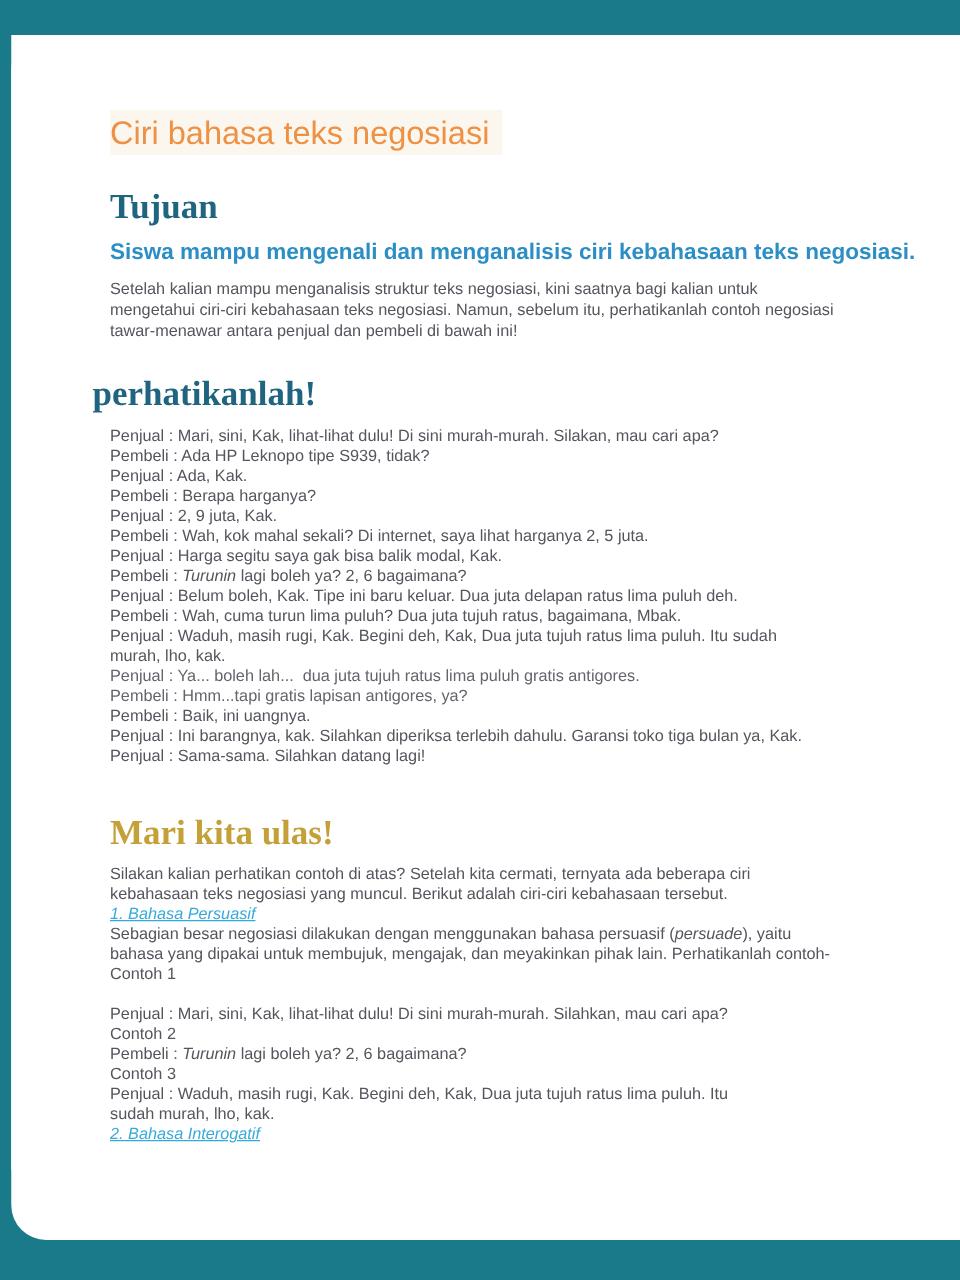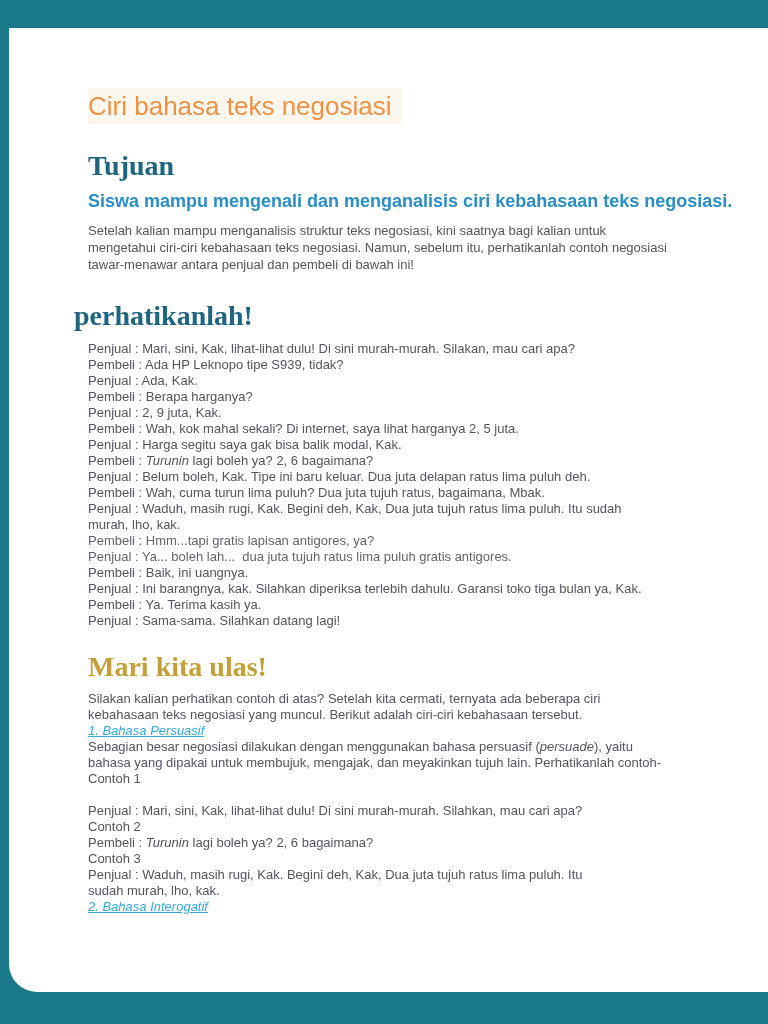--- a/index.html
+++ b/index.html
@@ -75,36 +75,35 @@
       <div class="tline"><span>Penjual : Ada, Kak.</span></div>
       <div class="tline"><span>Pembeli : Berapa harganya?</span></div>
       <div class="tline"><span>Penjual : 2, 9 juta, Kak.</span></div>
       <div class="tline"><span>Pembeli : Wah, kok mahal sekali? Di internet, saya lihat harganya 2, 5 juta.</span></div>
       <div class="tline"><span>Penjual : Harga segitu saya gak bisa balik modal, Kak.</span></div>
       <div class="tline"><span>Pembeli : </span><span class="em">Turunin</span><span> lagi boleh ya? 2, 6 bagaimana?</span></div>
       <div class="tline"><span>Penjual : Belum boleh, Kak. Tipe ini baru keluar. Dua juta delapan ratus lima puluh deh.</span></div>
       <div class="tline"><span>Pembeli : Wah, cuma turun lima puluh? Dua juta tujuh ratus, bagaimana, Mbak.</span></div>
       <div class="tline"><span>Penjual : Waduh, masih rugi, Kak. Begini deh, Kak, Dua juta tujuh ratus lima puluh. Itu sudah</span></div>
       <div class="tline"><span>murah, lho, kak.</span></div>
+      <div class="tline light"><span>Penjual : Ya... boleh lah...  dua juta tujuh ratus lima puluh gratis antigores.</span></div>
       <div class="tline light"><span>Pembeli : Hmm...tapi gratis lapisan antigores, ya?</span></div>
-      <div class="tline light"><span>Penjual : Ya... boleh lah...  dua juta tujuh ratus lima puluh gratis antigores.</span></div>
       <div class="tline"><span>Pembeli : Baik, ini uangnya.</span></div>
       <div class="tline"><span>Penjual : Ini barangnya, kak. Silahkan diperiksa terlebih dahulu. Garansi toko tiga bulan ya, Kak.</span></div>
-      <div class="tline"><span>Pembeli : Ya. Terima kasih ya.</span></div>
       <div class="tline"><span>Penjual : Sama-sama. Silahkan datang lagi!</span></div>
     </div>
 
   <div class="abs serif-h h-ulas">Mari kita ulas!</div>
 
   <div class="abs bodytext analysis">
       <div class="tline"><span>Silakan kalian perhatikan contoh di atas? Setelah kita cermati, ternyata ada beberapa ciri</span></div>
       <div class="tline"><span>kebahasaan teks negosiasi yang muncul. Berikut adalah ciri-ciri kebahasaan tersebut.</span></div>
       <div class="tline subhead"><span>1. Bahasa Persuasif</span></div>
       <div class="tline"><span>Sebagian besar negosiasi dilakukan dengan menggunakan bahasa persuasif (</span><span class="em">persuade</span><span>), yaitu</span></div>
-      <div class="tline"><span>bahasa yang dipakai untuk membujuk, mengajak, dan meyakinkan tujuh lain. Perhatikanlah contoh-</span></div>
+      <div class="tline"><span>bahasa yang dipakai untuk membujuk, mengajak, dan meyakinkan pihak lain. Perhatikanlah contoh-</span></div>
       <div class="tline"><span>Contoh 1</span></div>
       <div class="tline">&nbsp;</div>
       <div class="tline"><span>Penjual : Mari, sini, Kak, lihat-lihat dulu! Di sini murah-murah. Silahkan, mau cari apa?</span></div>
       <div class="tline"><span>Contoh 2</span></div>
       <div class="tline"><span>Pembeli : </span><span class="em">Turunin</span><span> lagi boleh ya? 2, 6 bagaimana?</span></div>
       <div class="tline"><span>Contoh 3</span></div>
       <div class="tline"><span>Penjual : Waduh, masih rugi, Kak. Begini deh, Kak, Dua juta tujuh ratus lima puluh. Itu</span></div>
       <div class="tline"><span>sudah murah, lho, kak.</span></div>
       <div class="tline subhead"><span>2. Bahasa Interogatif</span></div>
     </div>

